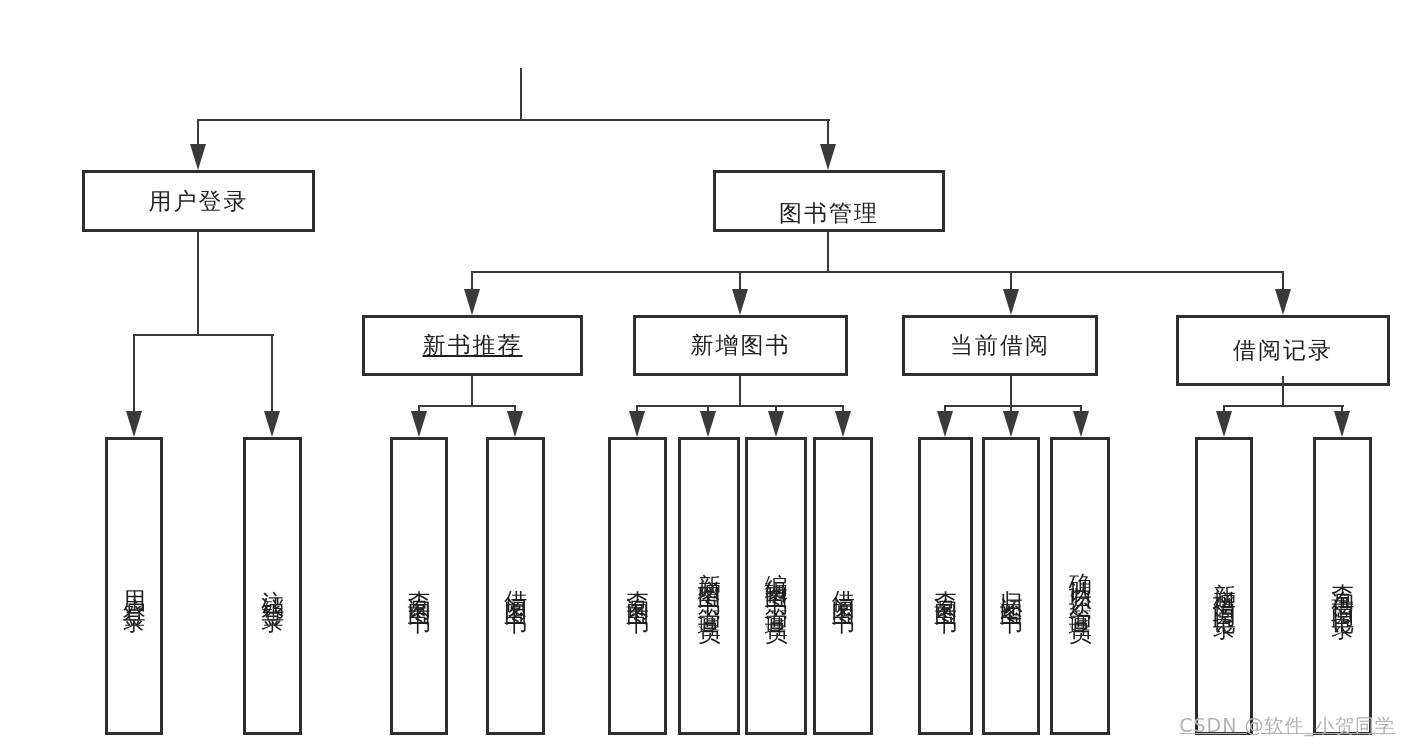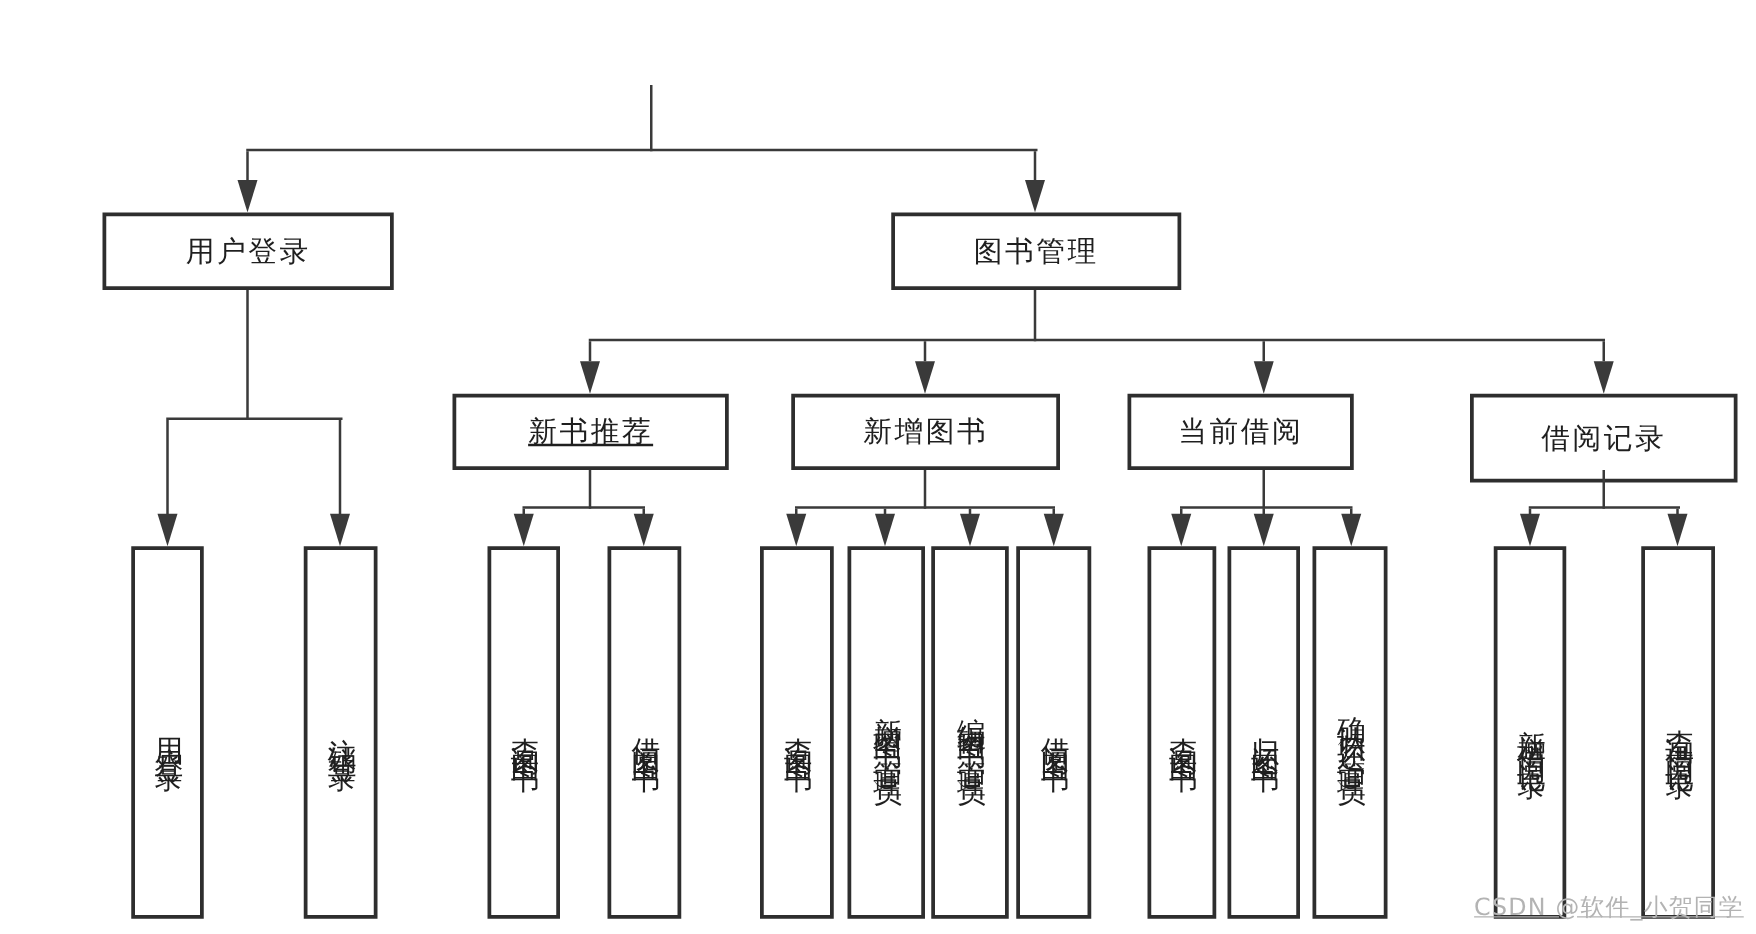--- a/index.html
+++ b/index.html
@@ -76,21 +76,21 @@
   <div class="vl" style="left:520px;top:68px;height:53px;"></div>
   <div class="hl" style="left:197px;top:119px;width:633px;"></div>
   <div class="vl" style="left:197px;top:121px;height:25px;"></div>
   <div class="ah" style="left:190px;top:144px;"></div>
   <div class="vl" style="left:827px;top:121px;height:25px;"></div>
   <div class="ah" style="left:820px;top:144px;"></div>
 
   <div class="box" style="left:82px;top:170px;width:233px;height:62px;">
     <span>用户登录</span>
   </div>
-  <div class="box" style="left:713px;top:170px;width:232px;height:62px;">
+  <div class="box" style="left:713px;top:170px;width:232px;height:62px;align-items:flex-end;">
     <span>图书管理</span>
   </div>
 
   <div class="vl" style="left:197px;top:232px;height:104px;"></div>
   <div class="hl" style="left:133px;top:334px;width:141px;"></div>
   <div class="vl" style="left:133px;top:336px;height:76px;"></div>
   <div class="ah" style="left:126px;top:411px;"></div>
   <div class="vl" style="left:271px;top:336px;height:76px;"></div>
   <div class="ah" style="left:264px;top:411px;"></div>
 
@@ -104,21 +104,21 @@
   <div class="ah" style="left:1003px;top:289px;"></div>
   <div class="vl" style="left:1282px;top:273px;height:16px;"></div>
   <div class="ah" style="left:1275px;top:289px;"></div>
 
   <div class="box" style="left:362px;top:315px;width:221px;height:61px;text-decoration:underline;">
     <span>新书推荐</span>
   </div>
   <div class="box" style="left:633px;top:315px;width:215px;height:61px;">
     <span>新增图书</span>
   </div>
-  <div class="box" style="left:902px;top:315px;width:181px;height:61px;">
+  <div class="box" style="left:902px;top:315px;width:196px;height:61px;">
     <span>当前借阅</span>
   </div>
   <div class="box" style="left:1176px;top:315px;width:214px;height:71px;">
     <span>借阅记录</span>
   </div>
 
   <div class="vl" style="left:471px;top:376px;height:31px;"></div>
   <div class="hl" style="left:418px;top:405px;width:98px;"></div>
   <div class="vl" style="left:418px;top:407px;height:5px;"></div>
   <div class="ah" style="left:411px;top:411px;"></div>

